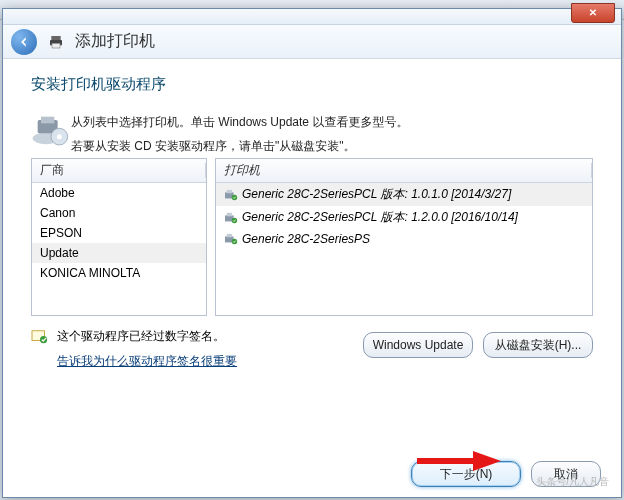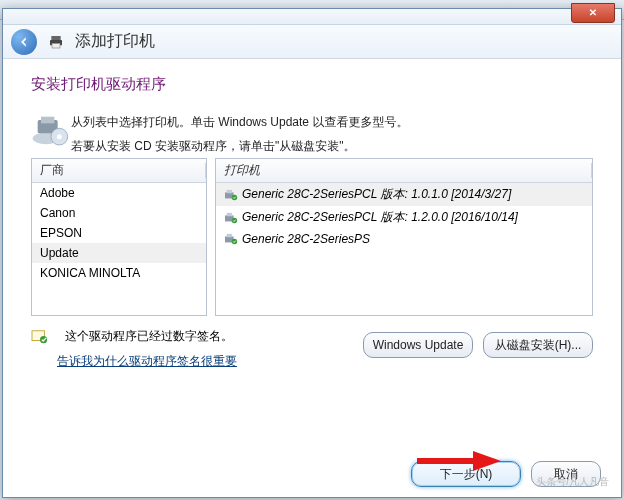--- a/index.html
+++ b/index.html
@@ -7,35 +7,35 @@
 .topbar { height: 20px; background: linear-gradient(#e8eef5,#d6e0ec); border-bottom: 1px solid #b0b8c0; }
 .window { position: absolute; left: 2px; top: 8px; width: 620px; height: 490px; background: #fff; border: 1px solid #6b8aaa; box-shadow: 0 2px 12px rgba(0,0,0,.3); }
 .titlebar { height: 16px; background: linear-gradient(#f5f9fc,#e6eef7); position: relative; border-bottom: 1px solid #c9d4e2; }
 .closebtn { position: absolute; right: 6px; top: -6px; width: 44px; height: 20px; background: linear-gradient(#e67a6a,#c8432b); border: 1px solid #8a3322; border-radius: 0 0 3px 3px; color: #fff; font-size: 10px; text-align: center; line-height: 18px; font-weight: bold; cursor: pointer; }
 .header { height: 34px; background: linear-gradient(#f7fbfe,#eaf1f9); border-bottom: 1px solid #d0d8e2; display: flex; align-items: center; padding: 0 8px; gap: 10px; }
 .back { width: 26px; height: 26px; border-radius: 50%; background: radial-gradient(circle at 30% 30%, #7fb8ef, #2c6cb8); display: flex; align-items: center; justify-content: center; cursor: pointer; }
 .back svg { width: 14px; height: 14px; fill: #fff; }
 .prn { width: 18px; height: 16px; }
 .hdrtitle { color: #333; font-size: 16px; }
 .content { padding: 16px 28px 12px 28px; }
-.h1 { color: #701a75; font-size: 15px; margin-bottom: 16px; }
+.h1 { color: #0c4a6e; font-size: 15px; margin-bottom: 16px; }
 .introw { display: flex; }
 .bigicon { width: 40px; height: 36px; flex-shrink: 0; margin-top: 2px; }
 .intxt { line-height: 2; color: #222; padding-top: 0; }
 .lists { display: flex; gap: 8px; margin-bottom: 12px; }
 .listbox { border: 1px solid #b8c2d0; background: #fff; height: 158px; overflow: hidden; }
 .lb-left { width: 176px; }
 .lb-right { flex: 1; font-style: italic; }
 .lhdr { background: linear-gradient(#fdfdfe,#eef2f7); border-bottom: 1px solid #cdd5e0; padding: 3px 8px; font-size: 12px; color: #333; position: relative; }
 .lhdr:after { content:""; position:absolute; right:0; top:4px; bottom:4px; border-right:1px solid #d0d6df; }
 .items { padding: 0; }
 .item { padding: 3px 8px; cursor: pointer; display: flex; align-items: center; gap: 4px; }
 .item.sel { background: #f0f0f0; }
 .pico { width: 14px; height: 12px; flex-shrink: 0; }
-.sigrow { display: flex; align-items: center; gap: 16px; margin: 10px 0 8px; }
+.sigrow { display: flex; align-items: center; gap: 8px; margin: 10px 0 8px; }
 .sigico { width: 18px; height: 16px; }
 .linkrow { margin-left: 26px; margin-bottom: 8px; }
 .link { color: #0a3f7a; text-decoration: underline; cursor: pointer; }
 .btnrow1 { display: flex; justify-content: flex-end; gap: 10px; margin-top: -46px; margin-bottom: 24px; }
 .btn { min-width: 110px; height: 26px; padding: 0 8px; background: linear-gradient(#fdfdfe,#e6ecf3); border: 1px solid #8a9ab0; border-radius: 10px; font-size: 12px; cursor: pointer; color: #222; }
 .btn.primary { border: 1px solid #3c7fb1; box-shadow: 0 0 0 1px #a3d0f5 inset, 0 0 4px #7ab8e8; background: linear-gradient(#f5faff,#dceefb); }
 .footer { position: absolute; bottom: 10px; right: 20px; display: flex; gap: 10px; align-items: center; }
 .arrow { position: absolute; pointer-events: none; }
 .arrow.a1 { left: 410px; top: 440px; width: 90px; height: 24px; }
 .watermark { position:absolute; right:12px; bottom:8px; color:#b7b7b7; font-size:10px; pointer-events:none;}

